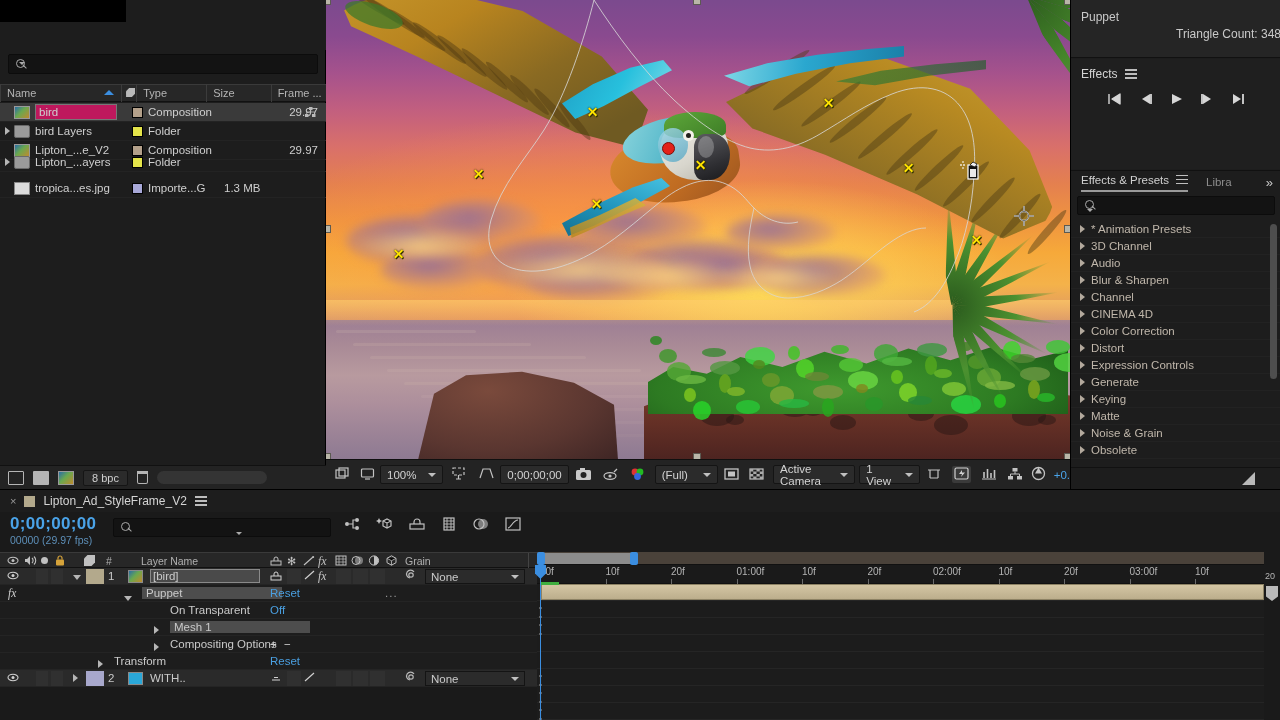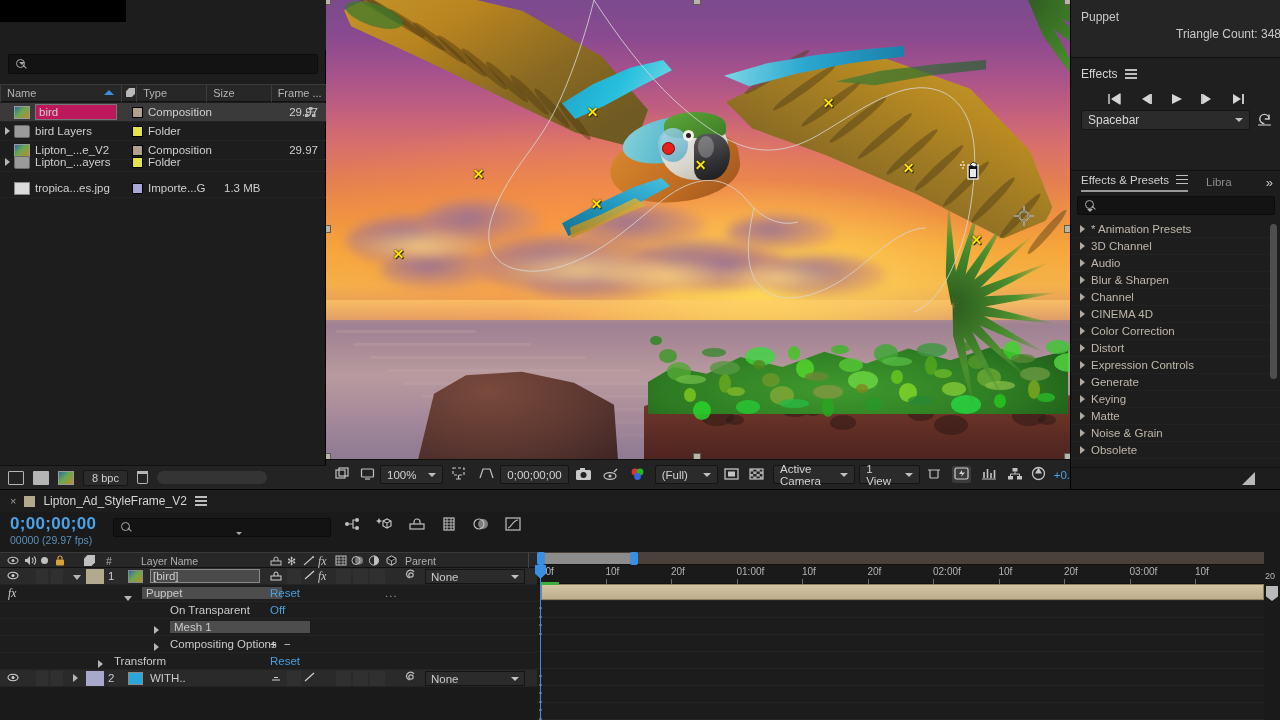--- a/index.html
+++ b/index.html
@@ -615,33 +615,20 @@
           <svg width="17" height="14" viewBox="0 0 17 14">
               <path d="M3 2v10" stroke="#d6d6d6" stroke-width="1.8"></path>
               <path d="M4 2l8 5-8 5z" fill="#d6d6d6"></path>
             </svg></span>
         <span class="tp">
           <svg width="17" height="14" viewBox="0 0 17 14">
               <path d="M3 2l8 5-8 5z" fill="#d6d6d6"></path>
               <path d="M13 2v10" stroke="#d6d6d6" stroke-width="1.8"></path>
             </svg></span>
       </div>
-      <div id="shortcut-row">
-        <span id="shortcut-sel">
-          <span>Spacebar</span>
-          <span class="caret"></span>
-        </span>
-        <span>
-          <svg width="17" height="16" viewBox="0 0 17 16">
-              <path d="M13 9a4.6 4.6 0 1 0-4.6 4.6" fill="none" stroke="#c8c8c8" stroke-width="1.4"></path>
-              <path d="M13 4.5V9h-4.2" fill="none" stroke="#c8c8c8" stroke-width="1.4"></path>
-              <path d="M2 15h13" stroke="#c8c8c8" stroke-width="1.1"></path>
-            </svg>
-        </span>
-      </div>
     </div>
 
     <div id="fx-panel">
       <div id="fx-tabs">
         <span id="fx-tab-active">
           <span>Effects &amp; Presets</span>
           <span class="hamb">
               <i></i>
               <i></i>
               <i></i>
@@ -825,21 +812,21 @@
       <span style="position:absolute;left:368px;top:2px;">
         <svg width="12" height="11" viewBox="0 0 12 11">
             <circle cx="6" cy="5.5" r="4.6" fill="none" stroke="#c0c0c0" stroke-width="1"></circle>
             <path d="M6 1a4.5 4.5 0 0 1 0 9z" fill="#c0c0c0"></path>
           </svg></span>
       <span style="position:absolute;left:385px;top:2px;">
         <svg width="13" height="11" viewBox="0 0 13 11">
             <path d="M2 3.3L6.5.8 11 3.3v4.4L6.5 10.2 2 7.7z" fill="none" stroke="#c0c0c0" stroke-width="1"></path>
             <path d="M2 3.3l4.5 2.4 4.5-2.4M6.5 5.7v4.5" stroke="#c0c0c0" stroke-width=".8"></path>
           </svg></span>
-      <span style="position:absolute;left:405px;top:2px;">Parent</span>
+      <span style="position:absolute;left:405px;top:2px;">Grain</span>
       <span style="position:absolute;left:528px;top:0;width:1px;height:16px;background:#444;"></span>
     </div>
 
     <div id="tl-rows">
         <div class="lrow layer">
           <span style="position:absolute;left:7px;"><svg width="12" height="11" viewBox="0 0 12 11">
               <ellipse cx="6" cy="5.5" rx="5" ry="3.2" fill="none" stroke="#d2d2d2" stroke-width="1.1"></ellipse>
               <circle cx="6" cy="5.5" r="1.5" fill="#d2d2d2"></circle>
             </svg></span>
           <span style="position:absolute;left:36px;width:12px;height:15px;background:#303030;"></span>

